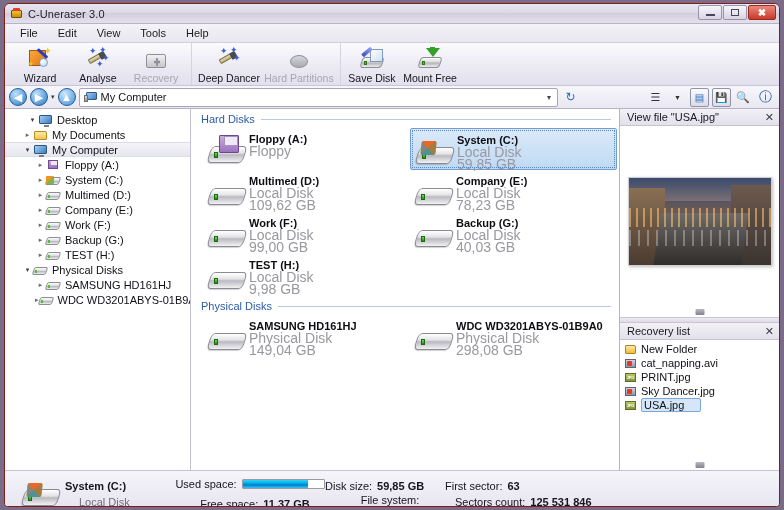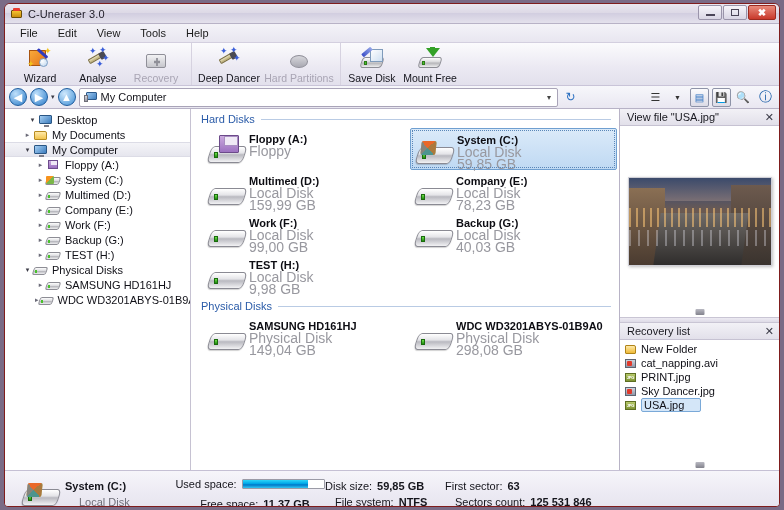--- a/index.html
+++ b/index.html
@@ -497,21 +497,21 @@
             </div>
           </div>
           <div class="tile">
             <div class="tile-ic">
               <div class="bigdisk"></div>
               <div class="bigled"></div>
             </div>
             <div class="tile-txt">
               <div class="t-name">Multimed (D:)</div>
               <div class="t-sub">Local Disk</div>
-              <div class="t-sub">159,99 GB</div>
+              <div class="t-sub">109,62 GB</div>
             </div>
           </div>
           <div class="tile">
             <div class="tile-ic">
               <div class="bigdisk"></div>
               <div class="bigled"></div>
             </div>
             <div class="tile-txt">
               <div class="t-name">Company (E:)</div>
               <div class="t-sub">Local Disk</div>
@@ -668,21 +668,21 @@
       <div class="sb-line" style="padding-left:10px;">
         <span class="sb-lbl">Free space:</span>
         <span class="sb-val">11,37 GB</span>
       </div>
     </div>
     <div class="sb-col sb-ds">
       <div class="sb-line">
         <span class="sb-lbl">Disk size:</span>
         <span class="sb-val">59,85 GB</span>
       </div>
-      <div class="sb-line" style="padding-left:10px;">
+      <div class="sb-line" style="padding-left:10px;flex-direction:column;">
         <span class="sb-lbl">File system:</span>
         <span class="sb-val">NTFS</span>
       </div>
     </div>
     <div class="sb-col sb-fs">
       <div class="sb-line">
         <span class="sb-lbl">First sector:</span>
         <span class="sb-val">63</span>
       </div>
       <div class="sb-line" style="padding-left:10px;">

